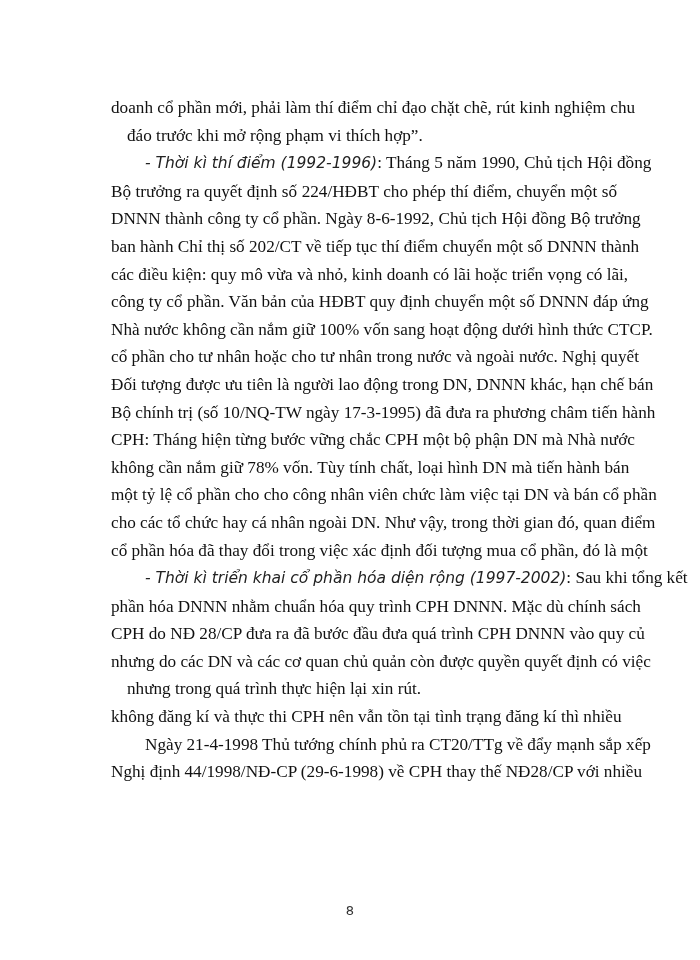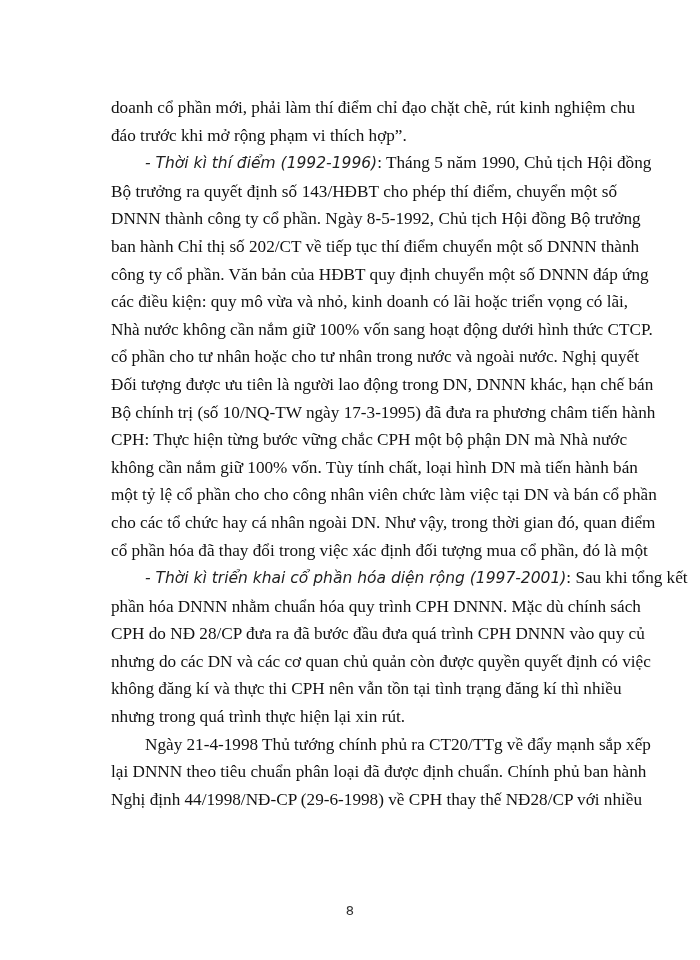--- a/index.html
+++ b/index.html
@@ -6,68 +6,67 @@
   body { width: 700px; height: 960px; position: relative; overflow: hidden; }
   .page {
     position: absolute; left: 0; top: 1px; width: 700px; height: 960px; background: #ffffff;
   }
   .content {
     position: absolute; left: 111px; top: 93px; width: 506px;
     font-family: "Liberation Serif", "DejaVu Serif", serif;
     font-size: 17.2px; line-height: 27.6px; color: #111111;
   }
   .line { display: block; text-align: justify; text-align-last: justify; white-space: nowrap; }
-  .line.last { text-align-last: left; }
+  .line.last { text-align-last: left; margin-left: 16px; }
   .line.indent { padding-left: 34px; }
   .it { font-style: italic; font-family: "DejaVu Sans", "Liberation Sans", sans-serif; font-size: 15.5px; color: #222; margin-top: 9px; }
   .page-number {
     position: absolute; left: 0; width: 700px; top: 902px; text-align: center;
     font-family: "DejaVu Sans", "Liberation Sans", sans-serif; font-size: 13px; color: #333;
   }
 </style>
 </head>
 <body>
 
 <div class="page">
   <div class="content">
 
     <div>
       <span class="line">doanh cổ phần mới, phải làm thí điểm chỉ đạo chặt chẽ, rút kinh nghiệm chu</span>
       <span class="line last">đáo trước khi mở rộng phạm vi thích hợp”.</span>
     </div>
 
     <div>
       <span class="line indent"><span class="it">- Thời kì thí điểm (1992-1996)</span><span>: Tháng 5 năm 1990, Chủ tịch Hội   đồng</span></span>
-      <span class="line">Bộ trưởng ra quyết định số 143/HĐBT cho phép thí điểm, chuyển một số</span>
-      <span class="line">DNNN thành công ty cổ phần. Ngày 8-5-1992,  Chủ tịch Hội đồng Bộ trưởng</span>
+      <span class="line">Bộ trưởng ra quyết định số 224/HĐBT cho phép thí điểm, chuyển một số</span>
+      <span class="line">DNNN thành công ty cổ phần. Ngày 8-6-1992,  Chủ tịch Hội đồng Bộ trưởng</span>
       <span class="line">ban hành Chỉ thị số 202/CT về tiếp tục thí điểm chuyển một số DNNN thành</span>
+      <span class="line">các điều kiện:  quy mô vừa và nhỏ, kinh doanh có lãi hoặc triển vọng có lãi,</span>
       <span class="line">công ty cổ phần. Văn bản của HĐBT quy định chuyển một số DNNN đáp ứng</span>
-      <span class="line">các điều kiện:  quy mô vừa và nhỏ, kinh doanh có lãi hoặc triển vọng có lãi,</span>
       <span class="line">Nhà nước không cần nắm giữ 100% vốn sang hoạt động dưới hình thức CTCP.</span>
       <span class="line">cổ phần cho tư nhân hoặc cho tư nhân trong nước và ngoài nước. Nghị  quyết</span>
       <span class="line">Đối tượng được ưu tiên là người lao động trong DN, DNNN khác, hạn chế bán</span>
       <span class="line">Bộ chính trị (số 10/NQ-TW ngày 17-3-1995)  đã đưa ra phương châm tiến hành</span>
-      <span class="line">CPH: Thực hiện  từng bước vững chắc CPH một bộ phận DN mà Nhà nước</span>
-      <span class="line">không cần nắm giữ 100%  vốn. Tùy tính chất, loại hình DN mà tiến hành bán</span>
+      <span class="line">CPH: Tháng hiện  từng bước vững chắc CPH một bộ phận DN mà Nhà nước</span>
+      <span class="line">không cần nắm giữ 78%  vốn. Tùy tính chất, loại hình DN mà tiến hành bán</span>
       <span class="line">một tỷ lệ cổ phần cho cho công nhân viên chức làm việc tại DN và bán cổ phần</span>
       <span class="line">cho các tổ chức hay cá nhân ngoài DN. Như vậy, trong thời gian đó, quan điểm</span>
       <span class="line">cổ phần hóa đã thay đổi trong việc xác định đối tượng mua cổ phần, đó là một</span>
     </div>
 
     <div>
-      <span class="line indent"><span class="it">- Thời kì triển khai cổ phần hóa diện rộng (1997-2001)</span><span>: Sau khi tổng kết</span></span>
+      <span class="line indent"><span class="it">- Thời kì triển khai cổ phần hóa diện rộng (1997-2002)</span><span>: Sau khi tổng kết</span></span>
       <span class="line">phần hóa DNNN nhằm chuẩn hóa quy trình CPH DNNN. Mặc dù chính sách</span>
       <span class="line">CPH do NĐ 28/CP đưa ra đã bước đầu đưa quá trình CPH DNNN vào quy củ</span>
       <span class="line">nhưng do các DN và các cơ quan chủ quản còn được quyền quyết định có việc</span>
+      <span class="line last">nhưng trong quá trình thực hiện lại xin rút.</span>
       <span class="line">không đăng kí và thực thi CPH nên vẫn tồn tại tình trạng đăng kí thì nhiều</span>
-      <span class="line last">nhưng trong quá trình thực hiện lại xin rút.</span>
     </div>
 
     <div>
       <span class="line indent">Ngày 21-4-1998  Thủ tướng chính phủ ra CT20/TTg về đẩy mạnh sắp xếp</span>
-      <span class="line">lại DNNN theo tiêu chuẩn phân loại đã được định chuẩn. Chính phủ ban hành</span>
       <span class="line">Nghị định 44/1998/NĐ-CP (29-6-1998)  về CPH thay thế NĐ28/CP với nhiều</span>
     </div>
 
   </div>
 
   <div class="page-number">8</div>
 </div>
 
 </body></html>

